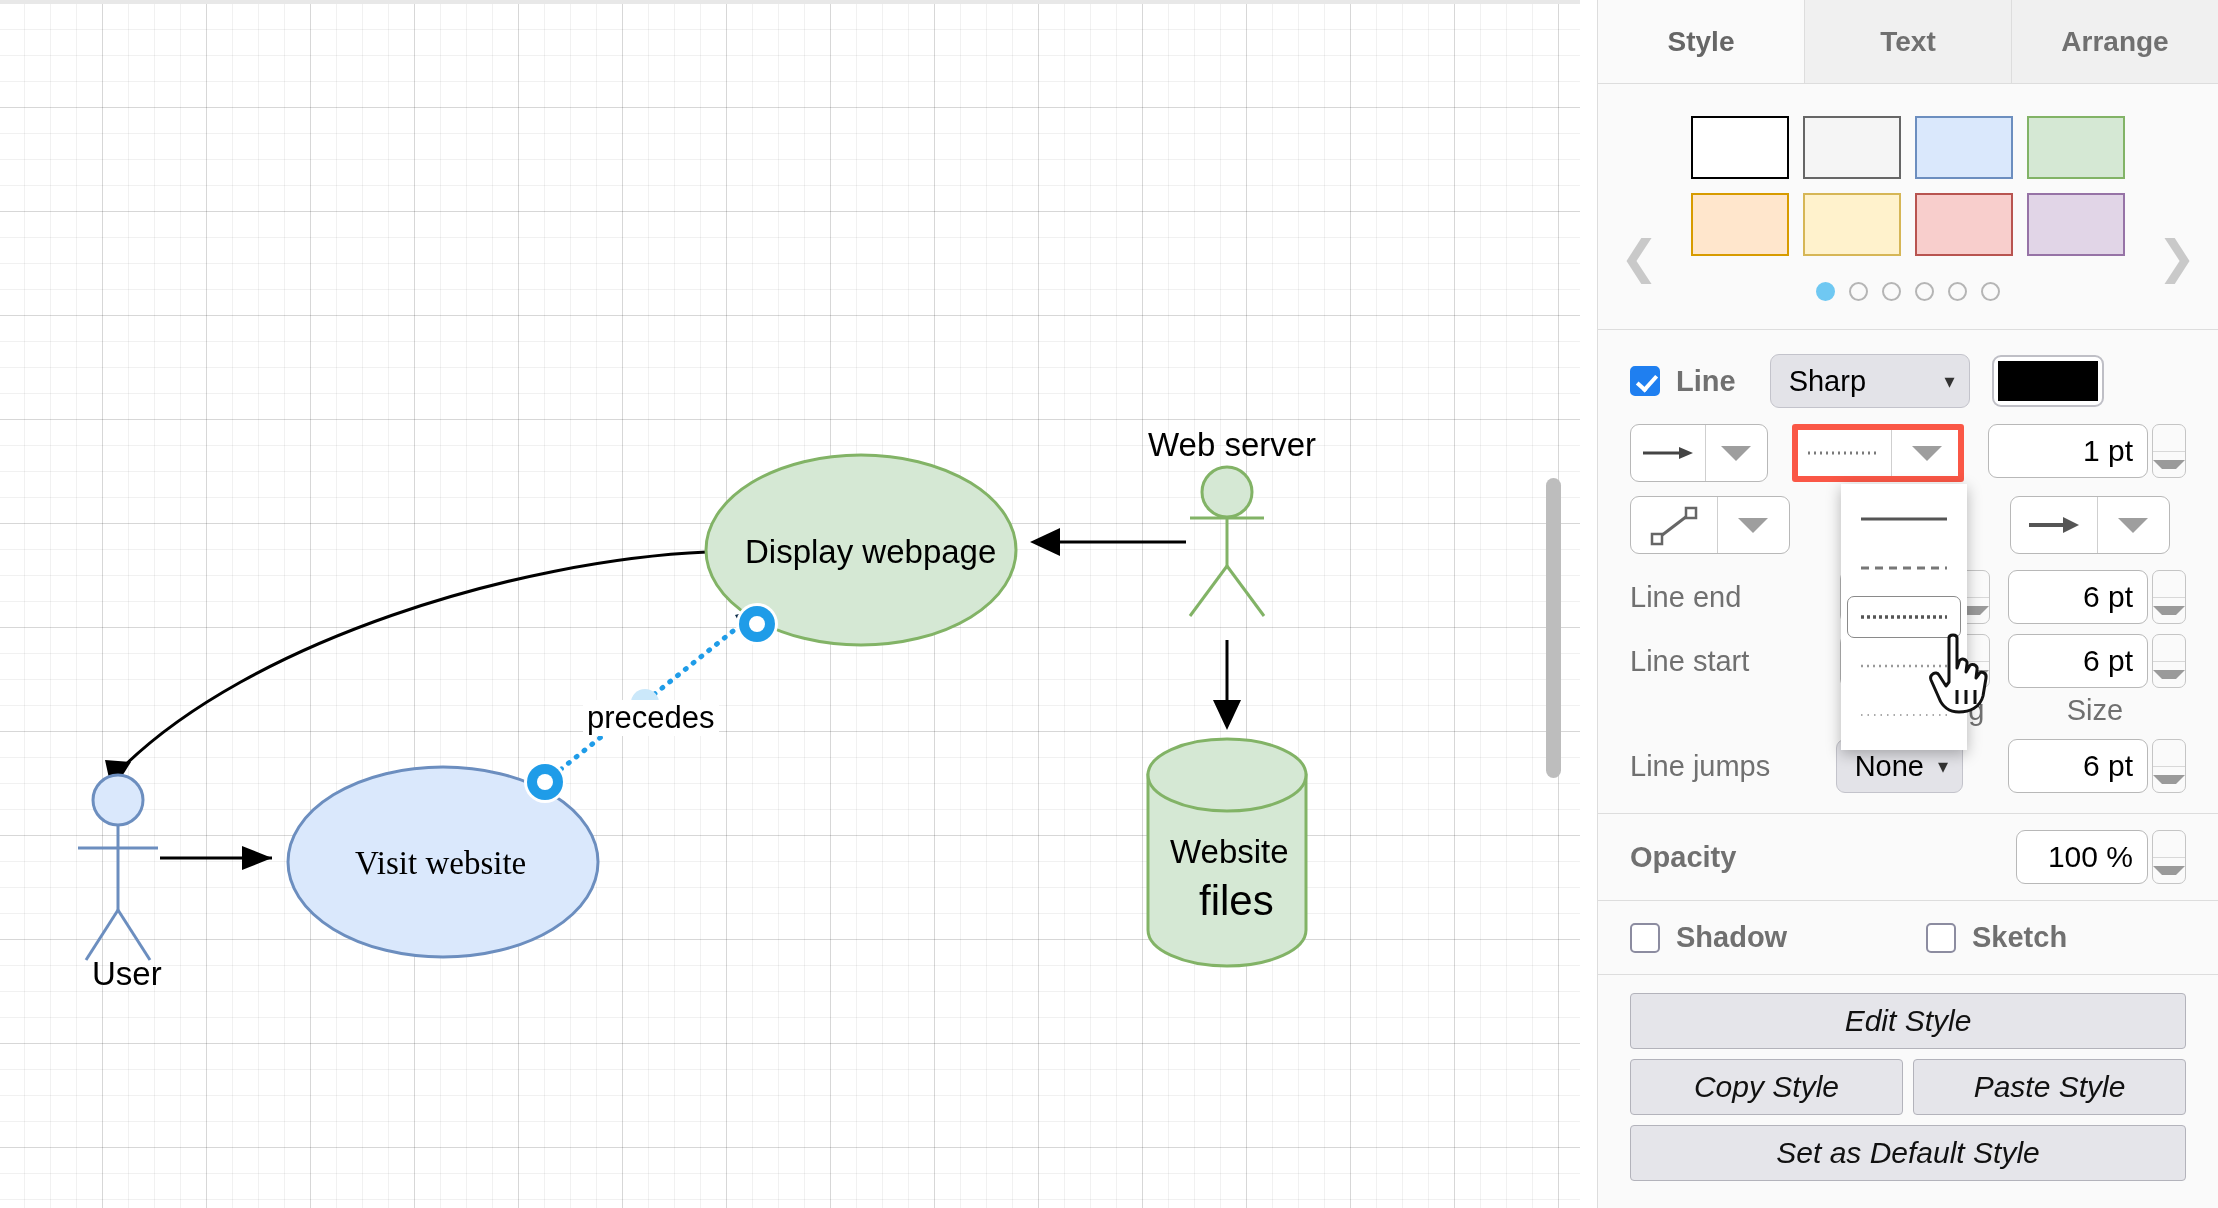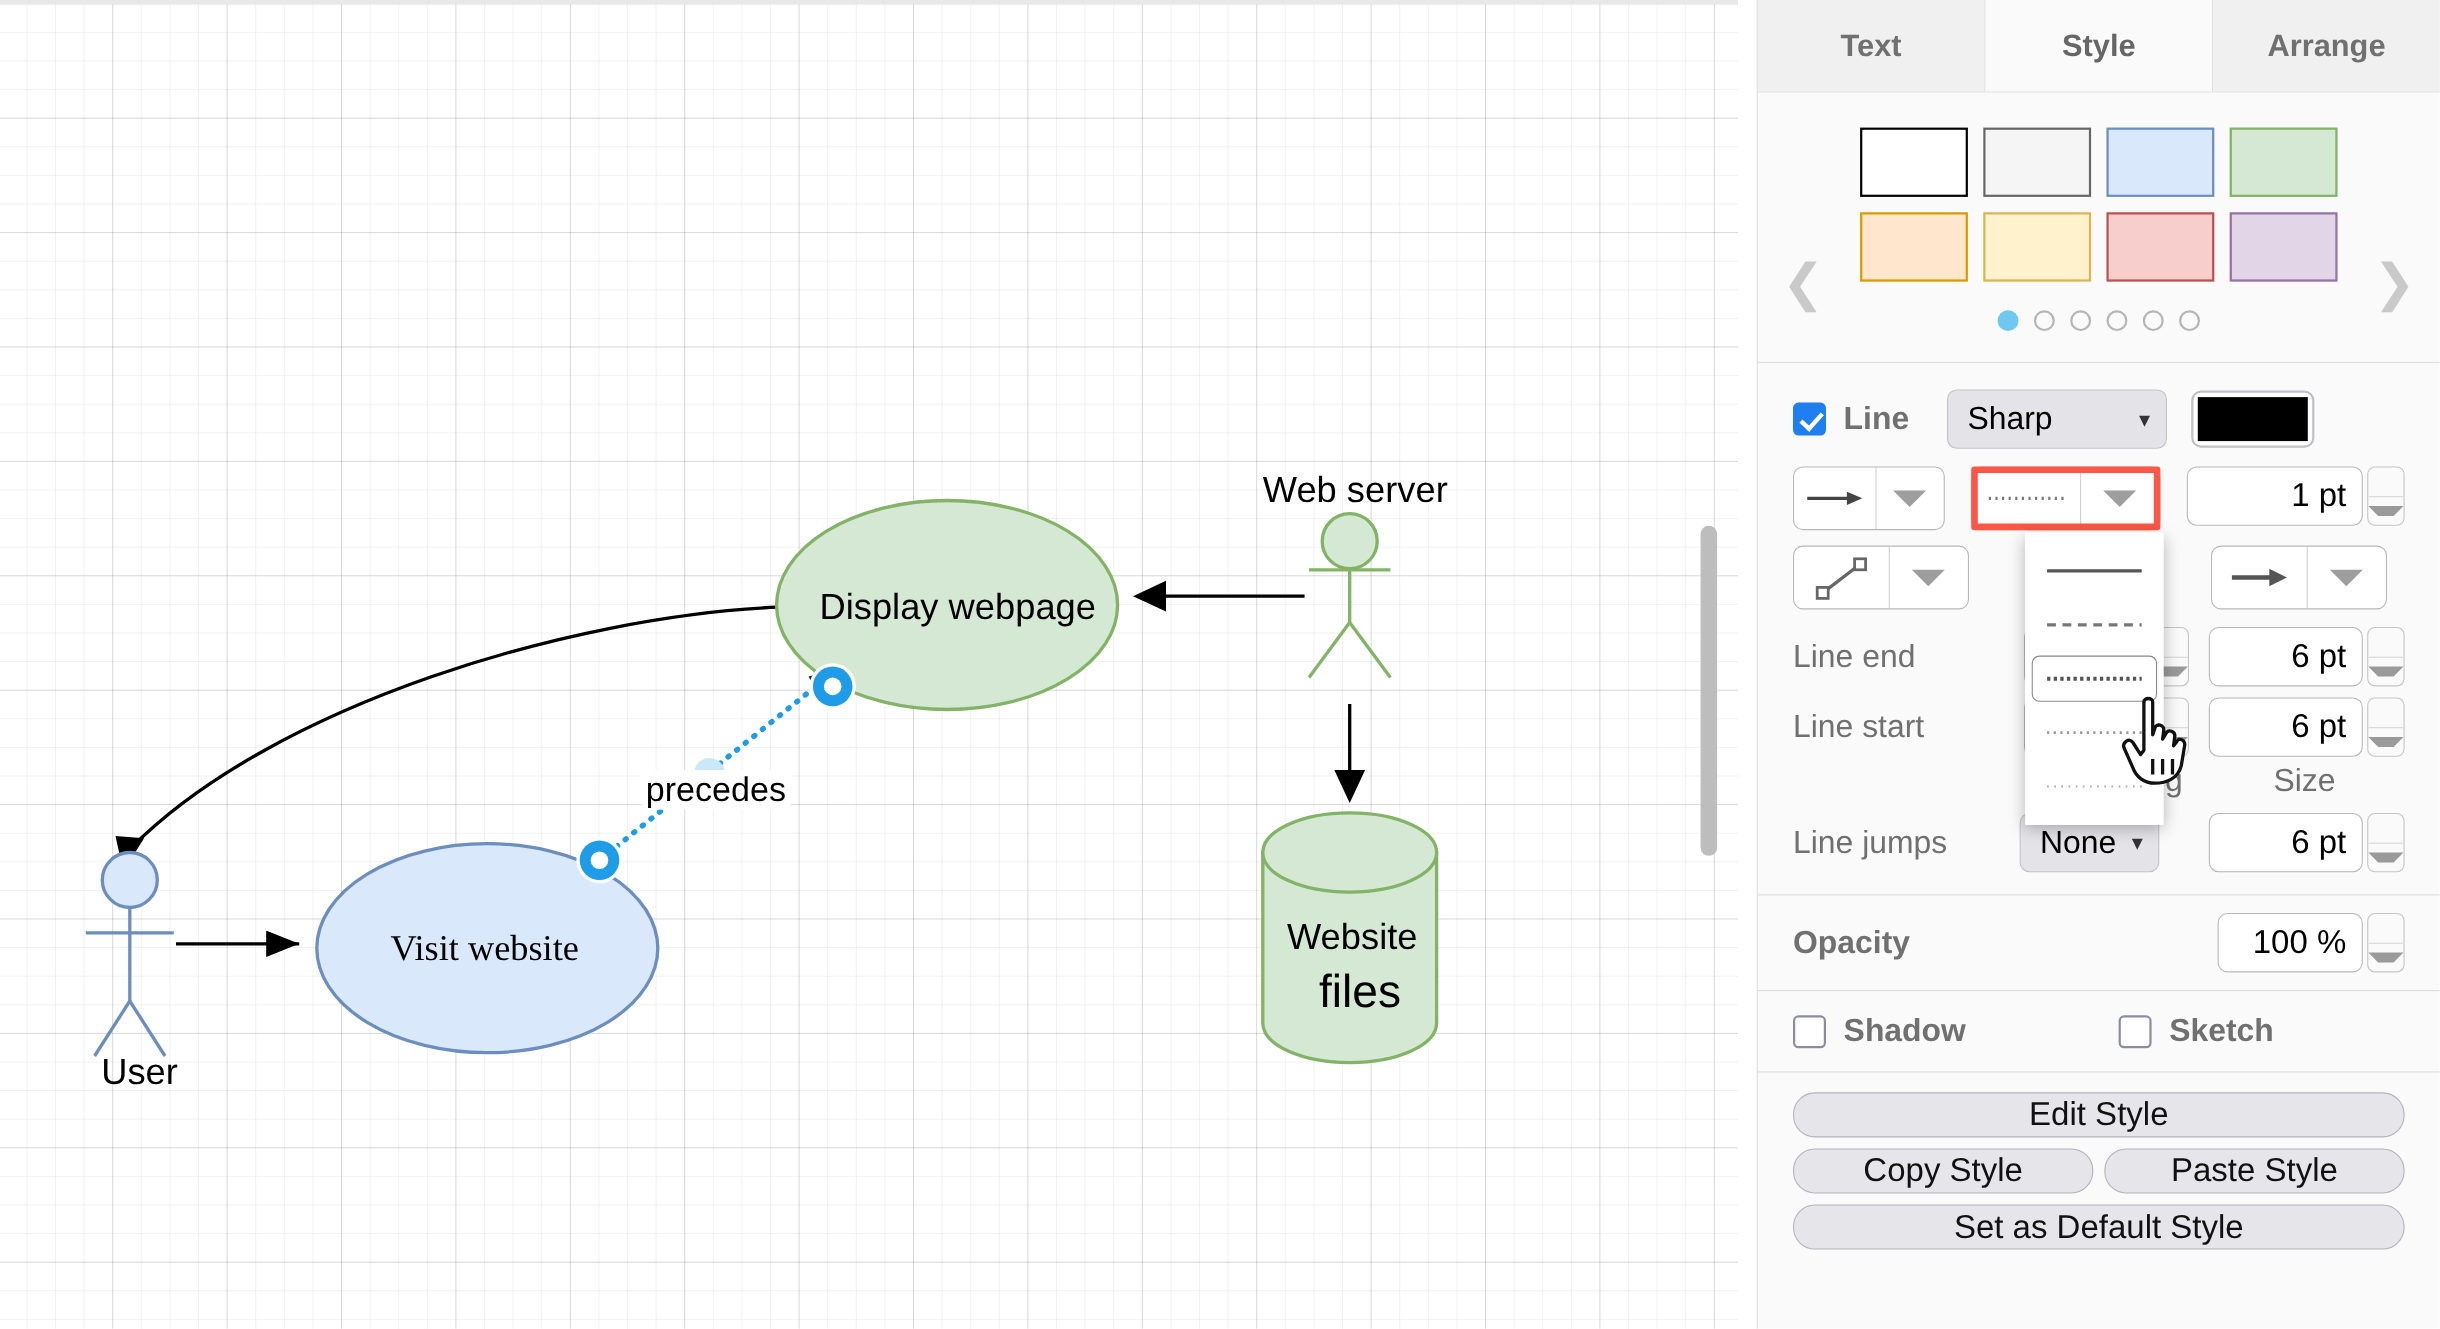--- a/index.html
+++ b/index.html
@@ -145,23 +145,23 @@
     margin-left:4px; flex:none;
   }
   .stepper div{ flex:1; display:flex; align-items:center; justify-content:center;
                 border-bottom:1px solid #d8d8d8; cursor:pointer; }
   .stepper div:last-child{ border-bottom:none; }
   .tri-up{width:0;height:0;border-left:9px solid transparent;border-right:9px solid transparent;border-bottom:9px solid #9a9a9a;}
   .tri-dn{width:0;height:0;border-left:9px solid transparent;border-right:9px solid transparent;border-top:9px solid #9a9a9a;}
 
   
   .btn{
-    background:#e5e5ea; border:1px solid #b3b3bb; border-radius:20px;
-    height:41px; display:flex; align-items:center; justify-content:center;
-    font-size:30px; color:#111; cursor:pointer; user-select:none;
+    background:#e5e5ea; border:1px solid #b3b3bb; border-radius:4px;
+    height:56px; display:flex; align-items:center; justify-content:center;
+    font-size:30px; color:#111; cursor:pointer; user-select:none;font-style:italic;
   }
 
   
   #linestyle-highlight{
     position:absolute; left:0; top:0; right:0; bottom:0;
     border:6px solid #fa5746; border-radius:3px; pointer-events:none;
   }
 
   
   #linestyle-menu{
@@ -266,25 +266,25 @@
   <div class="canvas-label" style="left:583px; top:700px; font-size:31px; background:#fff; padding:0 4px;">precedes</div>
 
   <div id="canvas-scrollbar">
     <div id="canvas-scroll-thumb"></div>
   </div>
 </div>
 
 <div id="panel">
 
   <div id="tabs">
+    <div class="tab active">
+      <span>Style</span>
+    </div>
     <div class="tab">
       <span>Text</span>
-    </div>
-    <div class="tab active">
-      <span>Style</span>
     </div>
     <div class="tab">
       <span>Arrange</span>
     </div>
   </div>
 
   <div id="palette-section">
     <div class="pal-arrow" id="pal-prev">❮</div>
     <div class="pal-arrow" id="pal-next">❯</div>
 

